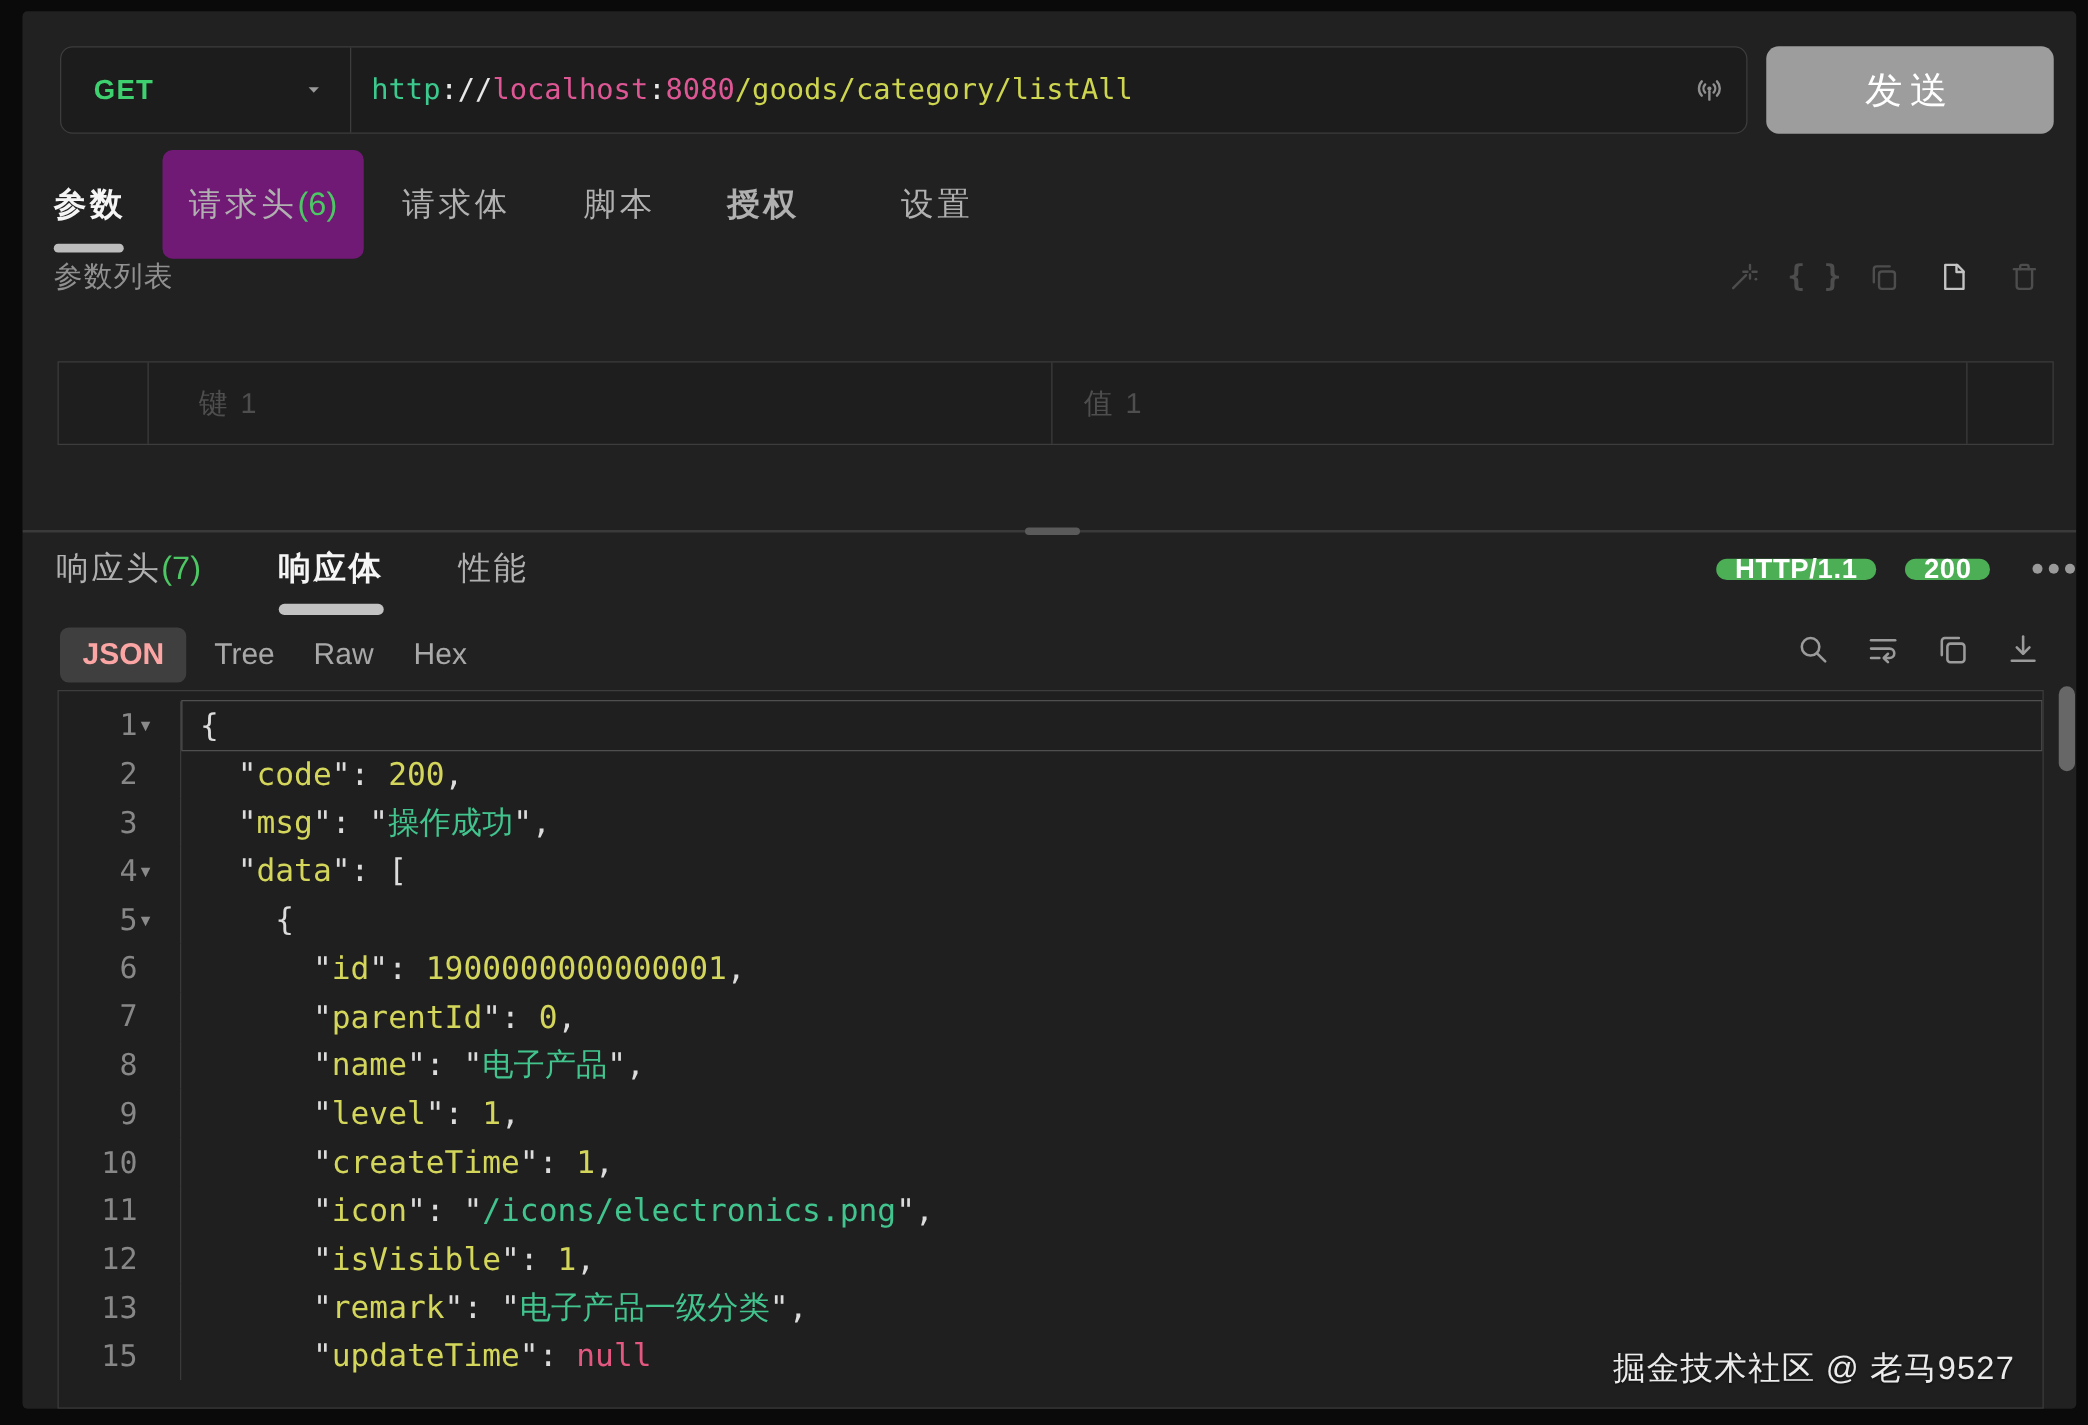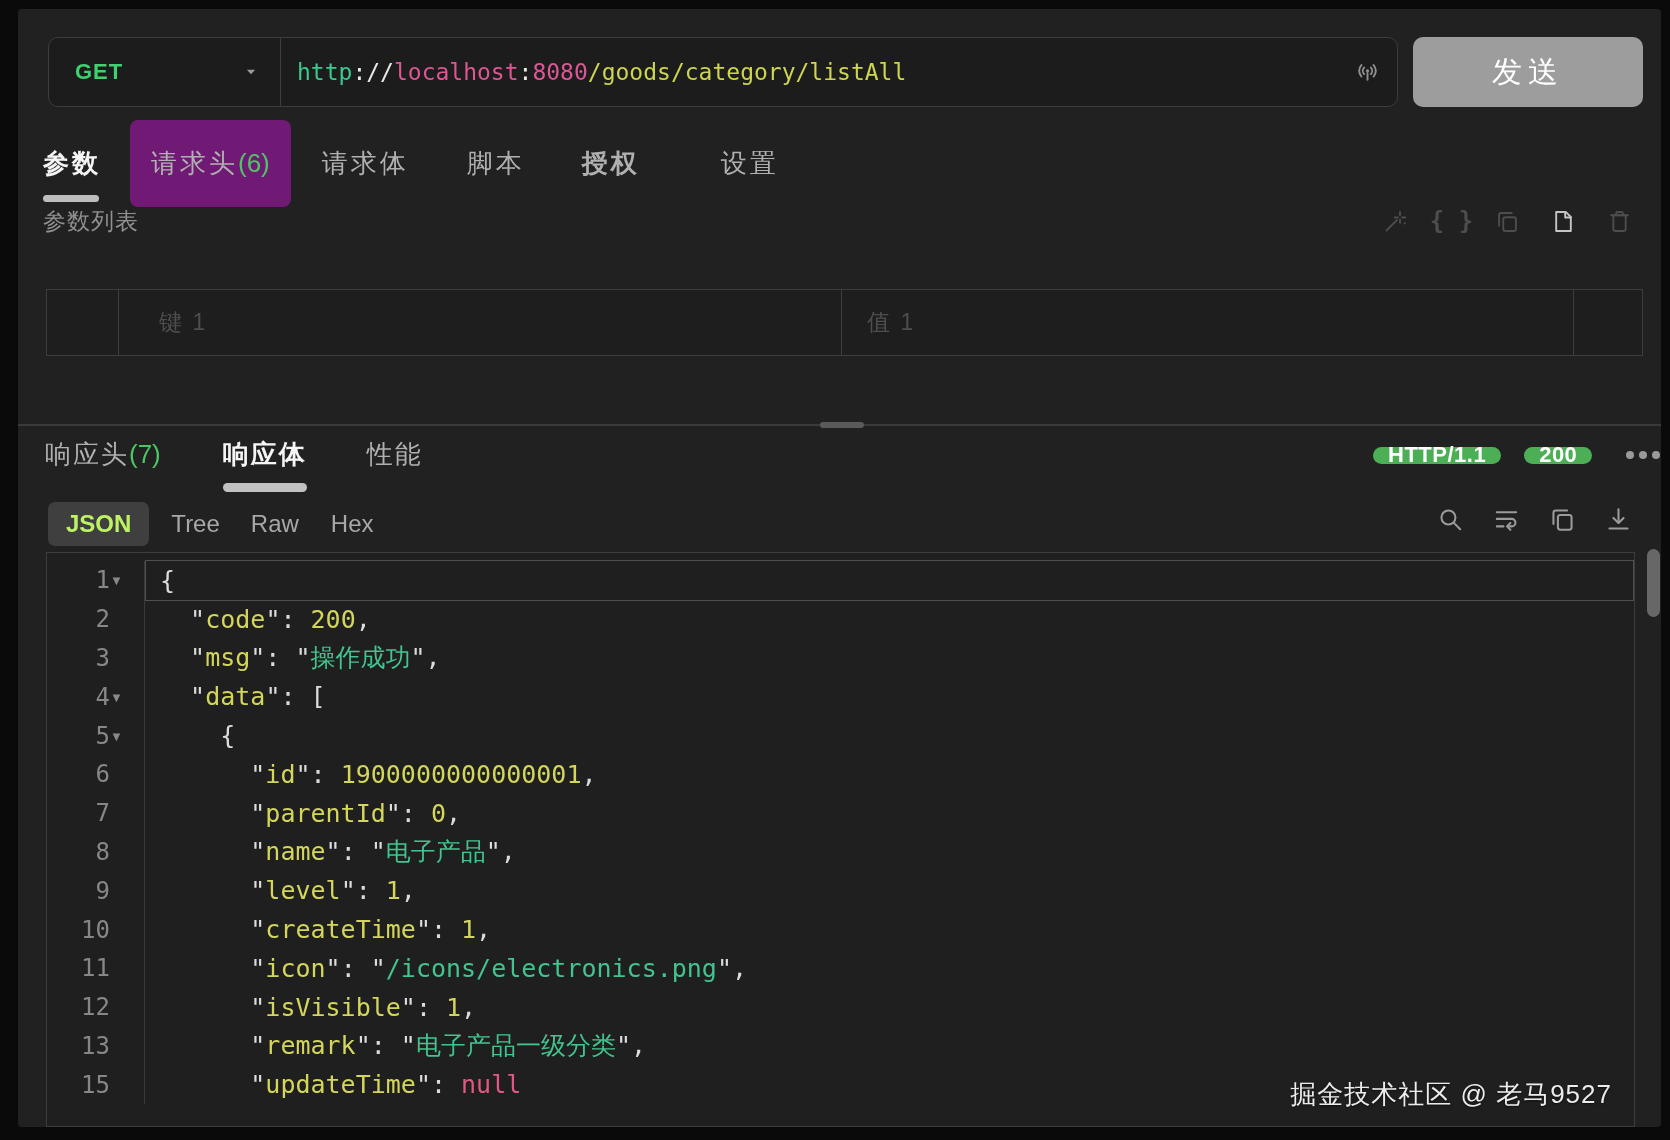--- a/index.html
+++ b/index.html
@@ -79,21 +79,21 @@
          align-items:center;padding:0 15px;font-size:22px;font-weight:bold;letter-spacing:0.5px;}
   .dots{display:flex;gap:5px;margin-left:11px;cursor:pointer;}
   .dots i{width:8px;height:8px;border-radius:50%;background:#9a9a9a;display:block;}
 
   
   .format-row{position:absolute;left:30px;top:493px;height:44px;display:flex;align-items:center;}
   .fmt-tab{font-size:24px;color:#a8a8a8;cursor:pointer;white-space:nowrap;}
   .fmt-tab:nth-child(1){margin-right:22px;}
   .fmt-tab:nth-child(2){margin-right:31px;}
   .fmt-tab:nth-child(3){margin-right:32px;}
-  .fmt-tab.active{background:#3f3f3f;color:#bef264;border-radius:7px;padding:8px 18px;font-weight:bold;}
+  .fmt-tab.active{background:#3f3f3f;color:#fca5a5;border-radius:7px;padding:8px 18px;font-weight:bold;}
   .viewer-toolbar{position:absolute;top:496px;right:28px;display:flex;gap:27px;align-items:center;}
 
   
   .json-panel{position:absolute;left:28px;top:543px;width:1589px;height:575px;background:#1f1f1f;
               border:1px solid #3d3d3d;box-sizing:border-box;overflow:hidden;}
   .lines{padding-top:8px;}
   .code-line{display:flex;height:38.8px;align-items:center;position:relative;
              font-family:"DejaVu Sans Mono",monospace;font-size:25px;}
   .code-line.hl::after{content:"";position:absolute;left:98px;right:0;top:-1px;bottom:-1px;
              border:1px solid #4f4f4f;pointer-events:none;}

